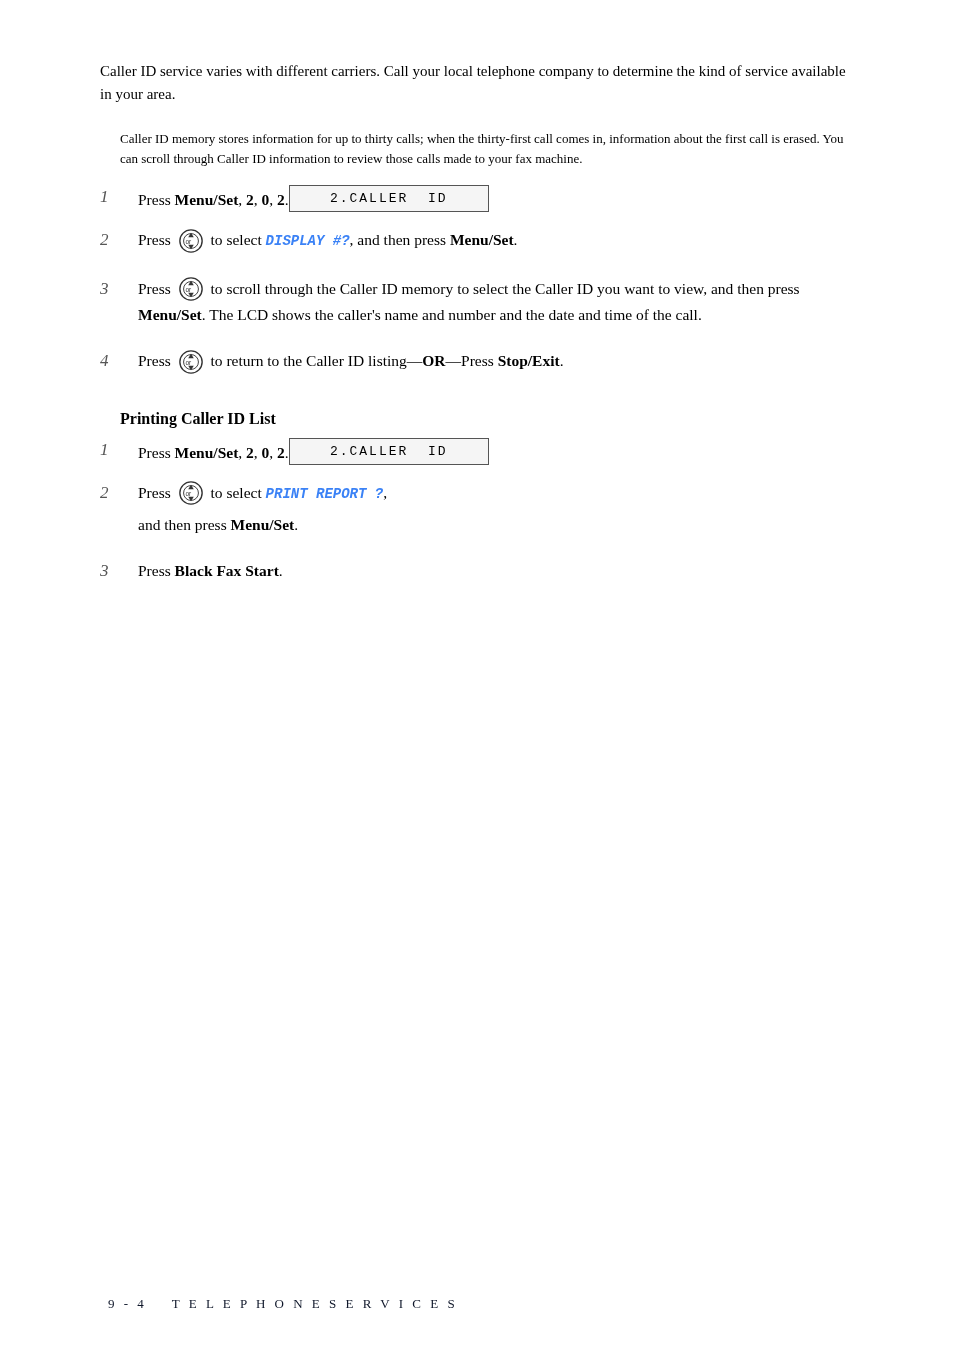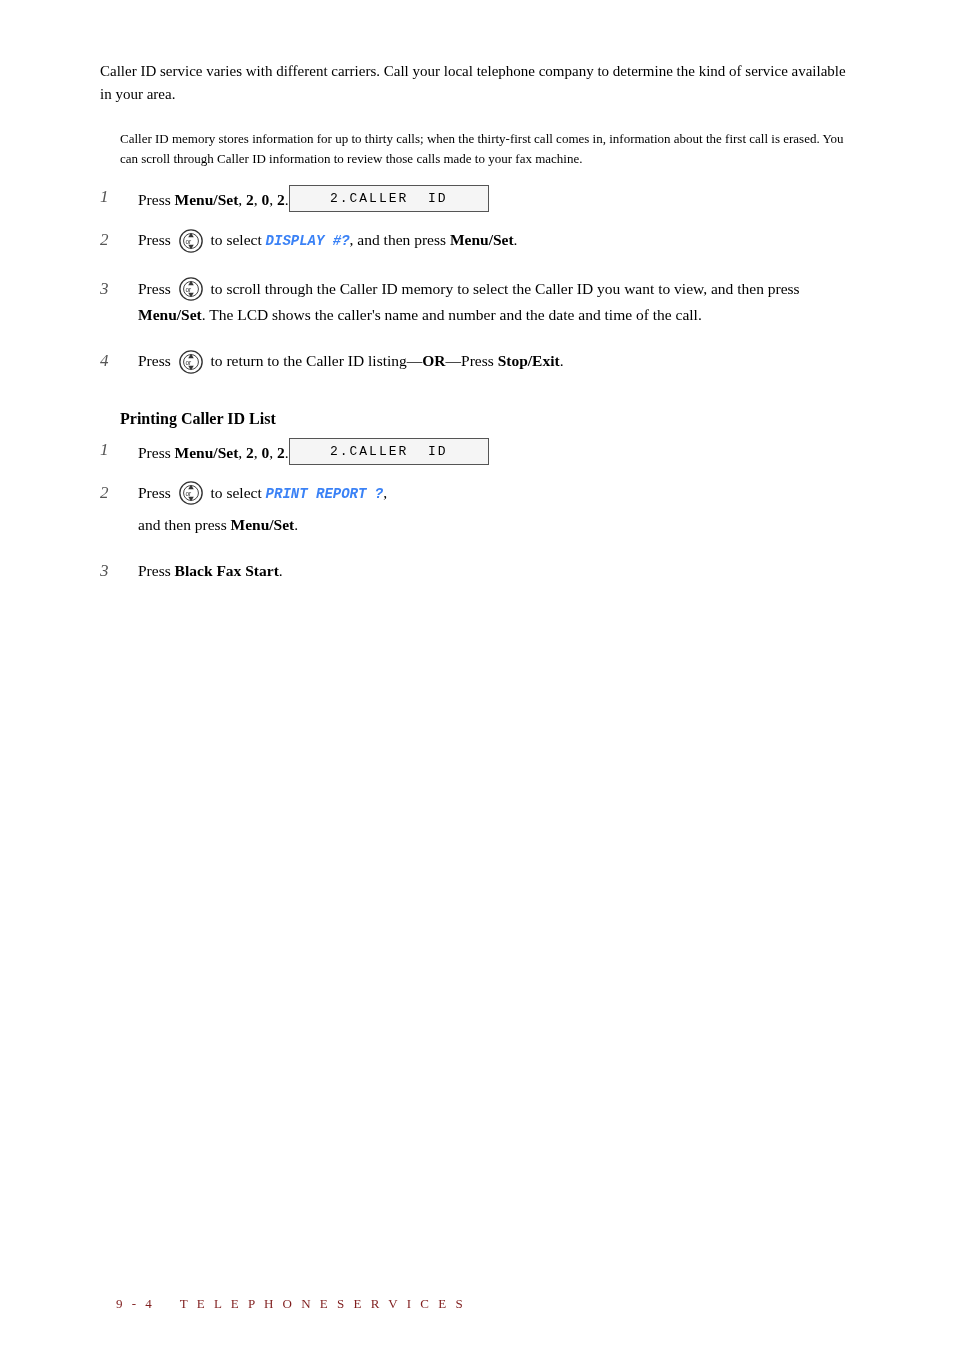--- a/index.html
+++ b/index.html
@@ -103,24 +103,24 @@
       margin-bottom: 6px;
     }
 
     .section-gap {
       margin-bottom: 28px;
     }
 
     .footer {
       position: absolute;
       bottom: 40px;
-      left: 116px;
+      left: 108px;
       font-size: 13px;
       letter-spacing: 3px;
-      color: #7f1d1d;
+      color: #0f172a;
     }
   </style>
 </head>
 <body>
 
 <div class="page">
 
   <p class="intro-text">Caller ID service varies with different carriers.  Call your local telephone company to determine the kind of service available in your area.</p>
 
   <div class="section-gap">

